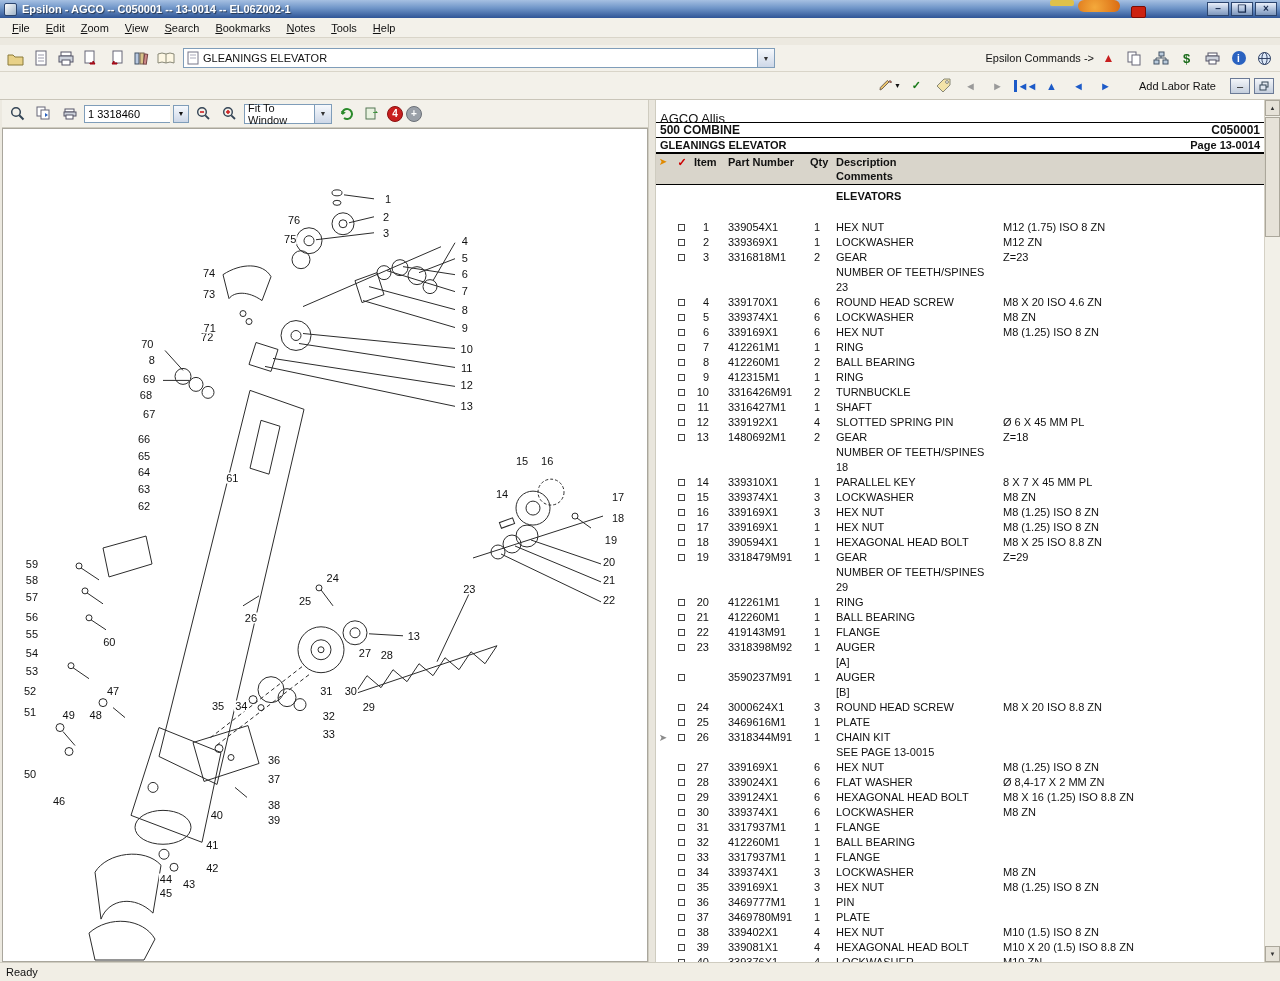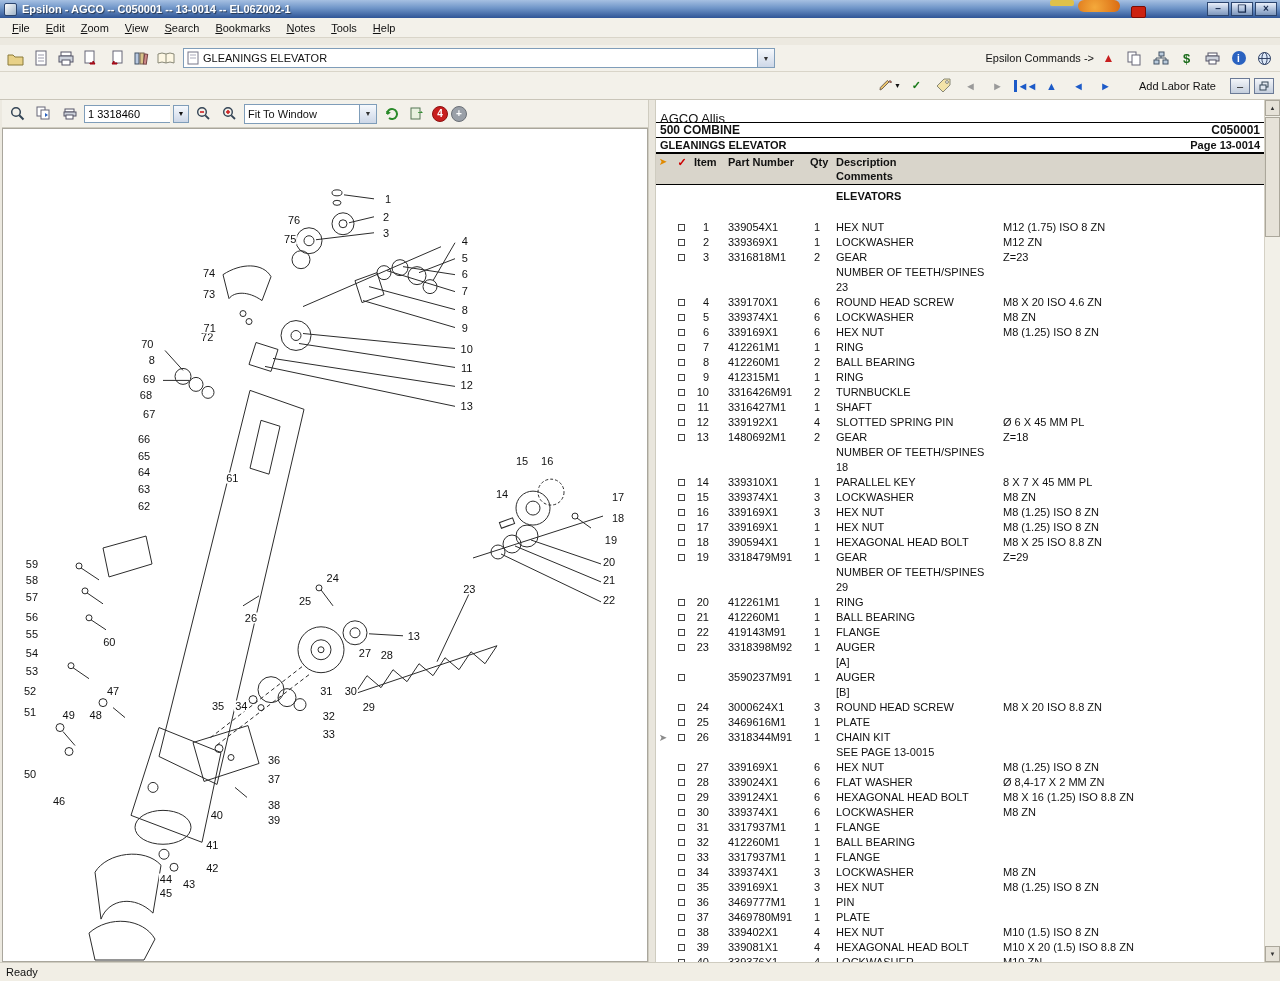--- a/index.html
+++ b/index.html
@@ -30,21 +30,21 @@
   .blue{color:#1c5ac8;font-weight:bold}
   .gray{color:#9a9a9a}
   .firstpg{border-left:3px solid #1c5ac8;padding-left:1px;letter-spacing:-2px}
   .mdibtn{width:20px;height:16px;border:1px solid #6b7a96;background:linear-gradient(#f4f6fa,#c4cedd);display:flex;align-items:center;justify-content:center}
 
   
   .left-panel{position:absolute;left:2px;width:646px;top:100px;bottom:19px;background:#f3f1ea}
   .img-toolbar{height:28px;border-bottom:1px solid #cfccc0;display:flex;align-items:center;gap:3px;padding:0 4px}
   .figure-input{width:86px;height:18px;border:1px solid #7f9db9;border-right:none;font-size:11px;padding:0 3px;font-family:"Liberation Sans",sans-serif}
   .dd-sm{width:16px;height:18px;border:1px solid #7f9db9;background:linear-gradient(#f6f9fd,#cdd7e7);display:flex;align-items:center;justify-content:center;font-size:7px}
-  .fit-combo{width:133px}
+  .fit-combo{width:88px}
   .badge{width:16px;height:16px;border-radius:50%;color:#fff;font-size:10px;font-weight:bold;display:flex;align-items:center;justify-content:center;flex:none}
   .badge.red{background:#c81f1f;border:1px solid #8d1010}
   .badge.gray{background:#9aa0a8;border:1px solid #6b7077}
   .diagram{position:absolute;left:0;right:0;top:28px;bottom:0;background:#fff;border:1px solid #a9a69c;overflow:hidden}
   .sketch{position:absolute;inset:0;width:100%;height:100%}
   .callout{position:absolute;transform:translate(-50%,-50%);font-size:11px;color:#111;background:#fff;padding:0 1px;line-height:1}
 
   .splitter{position:absolute;left:648px;width:8px;top:100px;bottom:19px;background:#e9e6dd;border-left:1px solid #cfccc0;border-right:1px solid #cfccc0}
 
   .right-panel{position:absolute;left:656px;right:16px;top:100px;bottom:19px;background:#fff;overflow:hidden}

